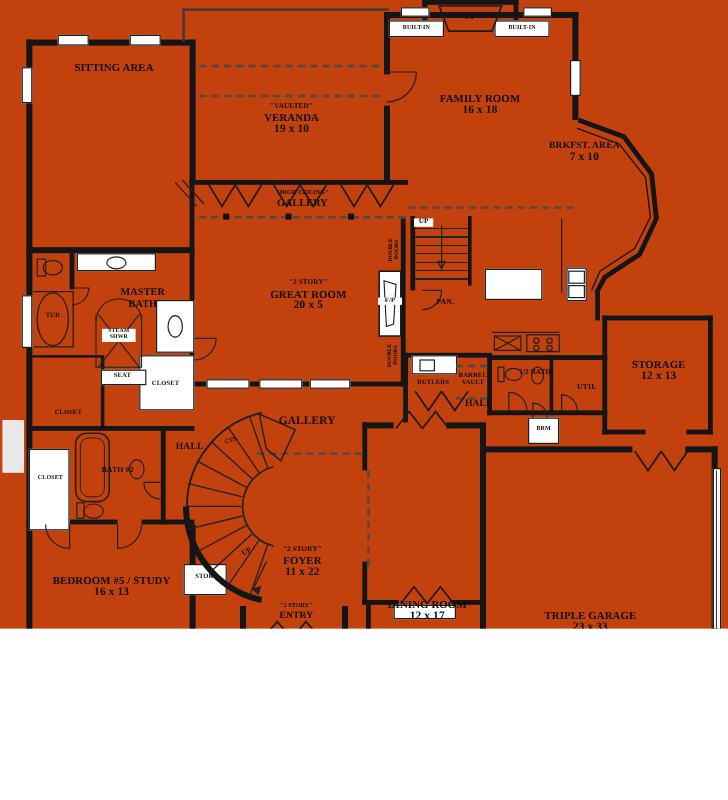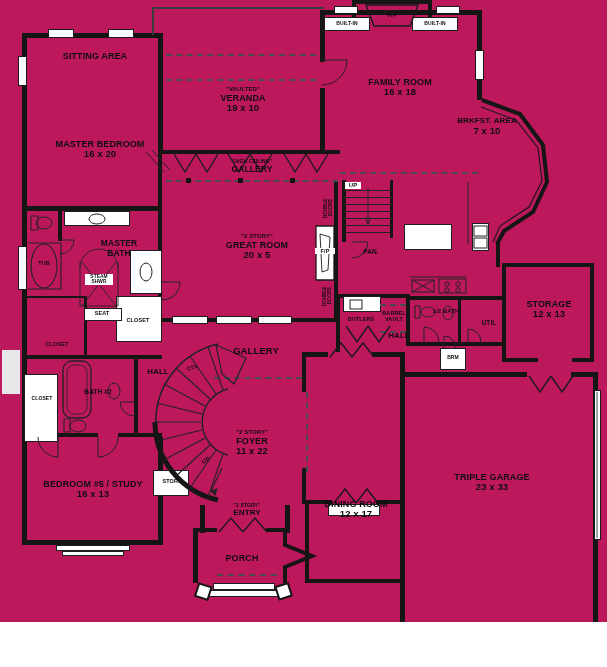--- a/index.html
+++ b/index.html
@@ -1,17 +1,17 @@
 <!DOCTYPE html>
 <html><head>
 <meta charset="utf-8">
 <style>
   html,body{margin:0;padding:0;background:#fff;}
-  #plan{position:relative;width:607px;height:622px;background:#be185d;
-        font-family:Liberation Sans, sans-serif;overflow:hidden;}
+  #plan{position:relative;width:607px;height:524px;background:#c2410c;
+        font-family:Liberation Serif, serif;overflow:hidden;}
   .w{position:absolute;background:#151515;}
   .tw{position:absolute;background:#3a3a3a;}
   .box{position:absolute;border:1.4px solid #1e1e1e;background:#fff;box-sizing:border-box;}
   .win{position:absolute;background:#fff;border:1.3px solid #1a1a1a;box-sizing:border-box;}
   .dash{position:absolute;border-top:2px dashed #4a4a4a;}
   .dashv{position:absolute;border-left:2px dashed #4a4a4a;}
   .sq{position:absolute;width:5px;height:5px;background:#111;}
   .lbl{position:absolute;color:#0d0d0d;font-weight:700;text-align:center;line-height:1.12;letter-spacing:.1px;}
   .q{font-size:6px;}.n{font-size:9px;}.d{font-size:9.5px;}
   .s8{font-size:8px;}.s65{font-size:6.5px;}.s6{font-size:6px;}.s55{font-size:5.5px;}.s5{font-size:5px;}
@@ -255,24 +255,20 @@
       <path d="M285,531 L285,545 L312,556 L285,567 L285,583" stroke-width="4" fill="none"></path>
       <rect x="197" y="585" width="13" height="13" stroke-width="2" transform="rotate(18 203 591)"></rect>
       <rect x="277" y="585" width="13" height="13" stroke-width="2" transform="rotate(-18 283 591)"></rect>
     </g>
     <line x1="597" y1="392" x2="597" y2="538" stroke="#222" stroke-width="0.8"></line>
   </svg>
 
   <div class="lbl" style="left:45px;top:51px;width:100px;">
     <div class="n">SITTING AREA</div>
   </div>
-  <div class="lbl" style="left:40px;top:139px;width:120px;">
-    <div class="n">MASTER BEDROOM</div>
-    <div class="d">16 x 20</div>
-  </div>
   <div class="lbl" style="left:203px;top:86px;width:80px;">
     <div class="q">"VAULTED"</div>
     <div class="n">VERANDA</div>
     <div class="d">19 x 10</div>
   </div>
   <div class="lbl" style="left:350px;top:77px;width:100px;">
     <div class="n">FAMILY ROOM</div>
     <div class="d">16 x 18</div>
   </div>
   <div class="lbl" style="left:447px;top:117px;width:80px;">
@@ -291,34 +287,34 @@
   <div class="lbl" style="left:92px;top:239px;width:54px;">
     <div class="n" style="font-size:8.5px;">MASTER BATH</div>
   </div>
   <div class="lbl" style="left:509px;top:299px;width:80px;">
     <div class="n">STORAGE</div>
     <div class="d">12 x 13</div>
   </div>
   <div class="lbl" style="left:216px;top:346px;width:80px;">
     <div class="n" style="font-size:9.5px;">GALLERY</div>
   </div>
-  <div class="lbl" style="left:212px;top:429px;width:80px;">
+  <div class="lbl" style="left:212px;top:455px;width:80px;">
     <div class="q">"2 STORY"</div>
     <div class="n">FOYER</div>
     <div class="d">11 x 22</div>
   </div>
   <div class="lbl" style="left:316px;top:456px;width:80px;margin-top:43px;">
     <div class="n">DINING ROOM</div>
     <div class="d">12 x 17</div>
   </div>
   <div class="lbl" style="left:32px;top:479px;width:122px;">
     <div class="n">BEDROOM #5 / STUDY</div>
     <div class="d">16 x 13</div>
   </div>
-  <div class="lbl" style="left:432px;top:472px;width:120px;">
+  <div class="lbl" style="left:432px;top:508px;width:120px;">
     <div class="n">TRIPLE GARAGE</div>
     <div class="d">23 x 33</div>
   </div>
   <div class="lbl" style="left:217px;top:503px;width:60px;">
     <div class="q" style="font-size:5px;">"2 STORY"</div>
     <div class="n" style="font-size:8px;">ENTRY</div>
   </div>
   <div class="lbl" style="left:212px;top:553px;width:60px;">
     <div class="n">PORCH</div>
   </div>

